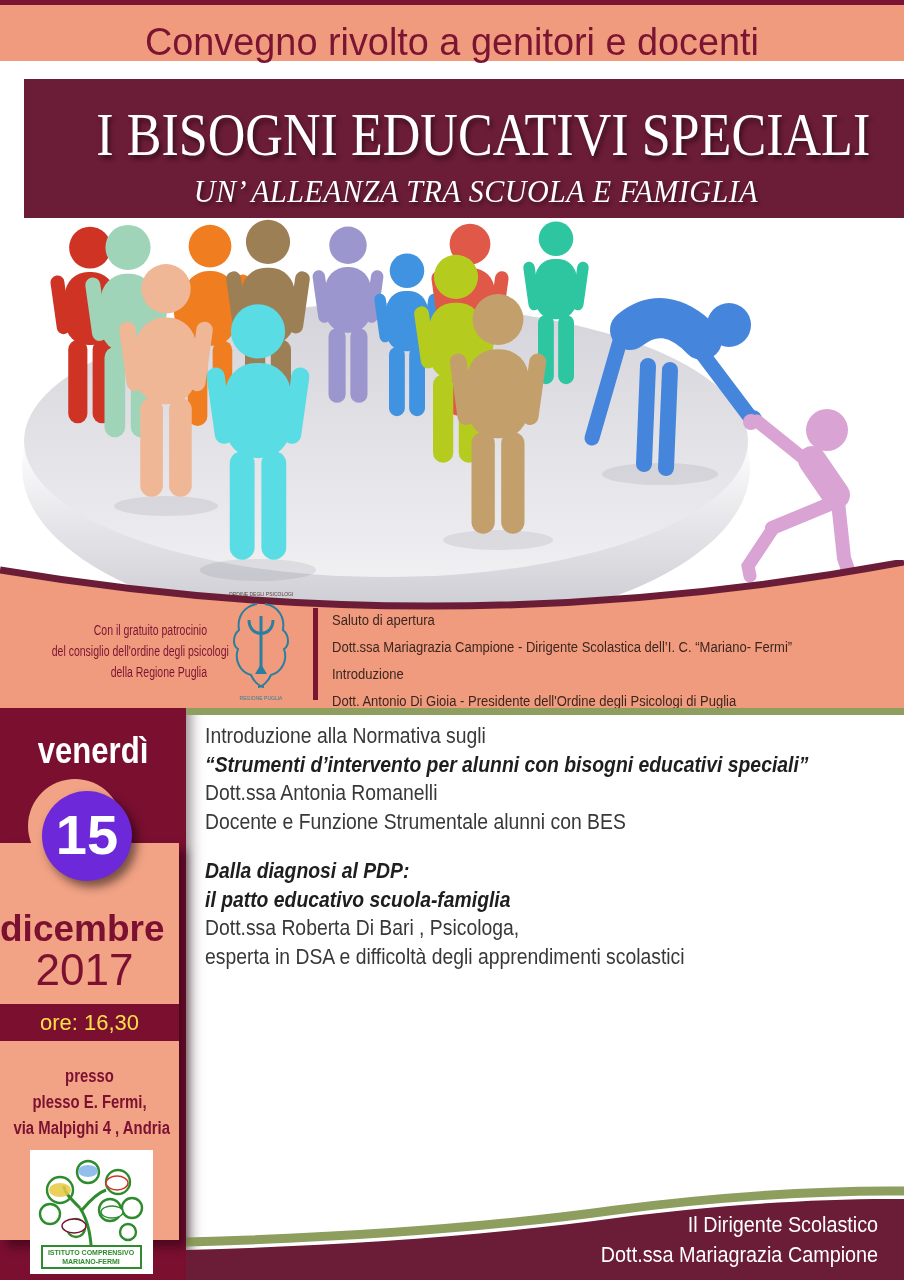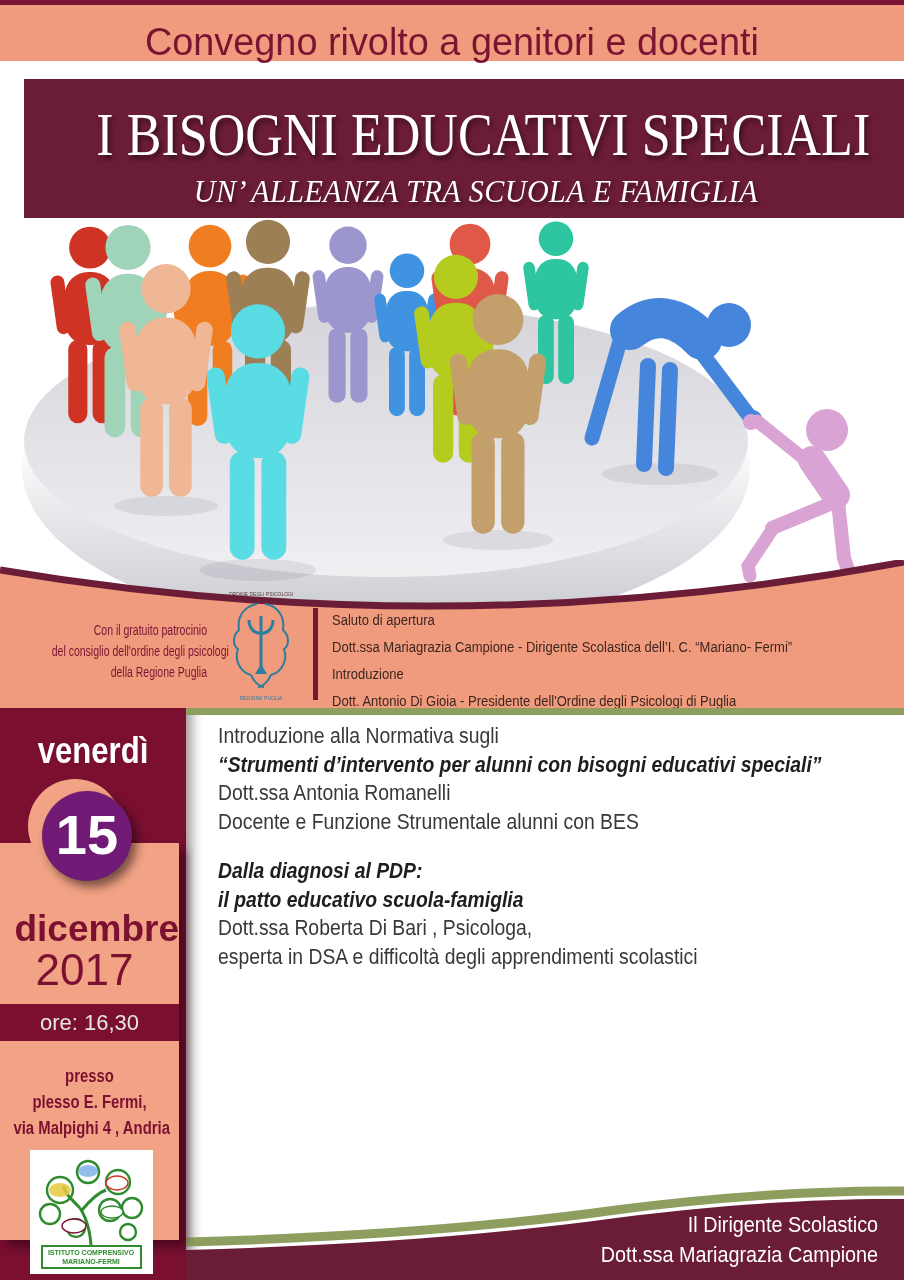--- a/index.html
+++ b/index.html
@@ -30,38 +30,38 @@
   .pat-logo{position:absolute;left:216px;top:28px;width:90px;height:118px;}
   .pat-divider{position:absolute;left:313px;top:48px;width:5px;height:92px;background:#7B1433;}
   .pat-right{position:absolute;left:332px;top:46px;font-size:15.5px;line-height:27px;color:#3D2620;
              transform:scaleX(.84);transform-origin:left top;white-space:nowrap;}
   
   .sidebar{position:absolute;left:0;top:708px;width:186px;height:572px;background:#7A0F30;z-index:3;}
   .day{margin-top:22px;text-align:center;color:#fff;font-size:37px;font-weight:bold;
        transform:scaleX(.84);transform-origin:center;}
   .salmon-block{position:absolute;left:0;top:135px;width:179px;height:397px;background:#F2A285;
                 box-shadow:7px 7px 9px rgba(40,0,18,.55);}
-  .month{margin-top:66px;text-align:right;padding-right:0;font-size:37px;font-weight:bold;
+  .month{margin-top:66px;padding-right:0;font-size:37px;font-weight:bold;
          color:#7B1031;line-height:40px;}
   .year{text-align:center;padding-right:10px;font-size:44px;color:#7B1031;line-height:42px;}
-  .time-strip{margin-top:13px;height:37px;background:#7A0F30;color:#e5e5e5;font-size:22px;
+  .time-strip{margin-top:13px;height:37px;background:#7A0F30;color:#fde047;font-size:22px;
               text-align:center;line-height:37px;}
   .venue{margin-top:22px;text-align:center;color:#7B1031;font-weight:bold;font-size:17.5px;
          line-height:26px;transform:scaleX(.85);transform-origin:center top;white-space:nowrap;}
   .date-wrap{position:absolute;top:69px;left:0;width:186px;height:124px;}
   .crescent{position:absolute;left:28px;top:2px;width:94px;height:94px;border-radius:50%;background:#F2A285;}
   .date-circle{position:absolute;left:42px;top:14px;width:90px;height:90px;border-radius:50%;
-               background:#701a75;box-shadow:5px 6px 10px rgba(0,0,0,.5);
+               background:#6d28d9;box-shadow:5px 6px 10px rgba(0,0,0,.5);
                color:#fff;font-size:56px;font-weight:bold;text-align:center;line-height:88px;}
   .school-logo{position:absolute;left:30px;top:442px;width:123px;height:124px;background:#fff;}
   
   .main{position:absolute;left:186px;top:708px;width:718px;height:572px;background:#fff;z-index:2;
         box-shadow:inset 12px 0 14px -8px rgba(30,0,10,.5);}
   .green-line{height:7px;background:#8D9E5F;}
-  .program{padding:7px 0 0 32px;}
+  .program{padding:7px 0 0 19px;}
   .session{margin-bottom:21px;}
   .pline{font-size:22px;line-height:28.5px;color:#383838;white-space:nowrap;
          transform:scaleX(.88);transform-origin:left top;}
   .pline.emphasis{font-weight:bold;font-style:italic;color:#1E1E1E;}
   .wave{position:absolute;bottom:0;left:0;width:718px;height:100px;}
   .footer-text{position:absolute;right:26px;bottom:10px;text-align:right;color:#fff;
                font-size:22px;line-height:30px;transform:scaleX(.9);transform-origin:right bottom;
                white-space:nowrap;}
 </style>
 </head>

